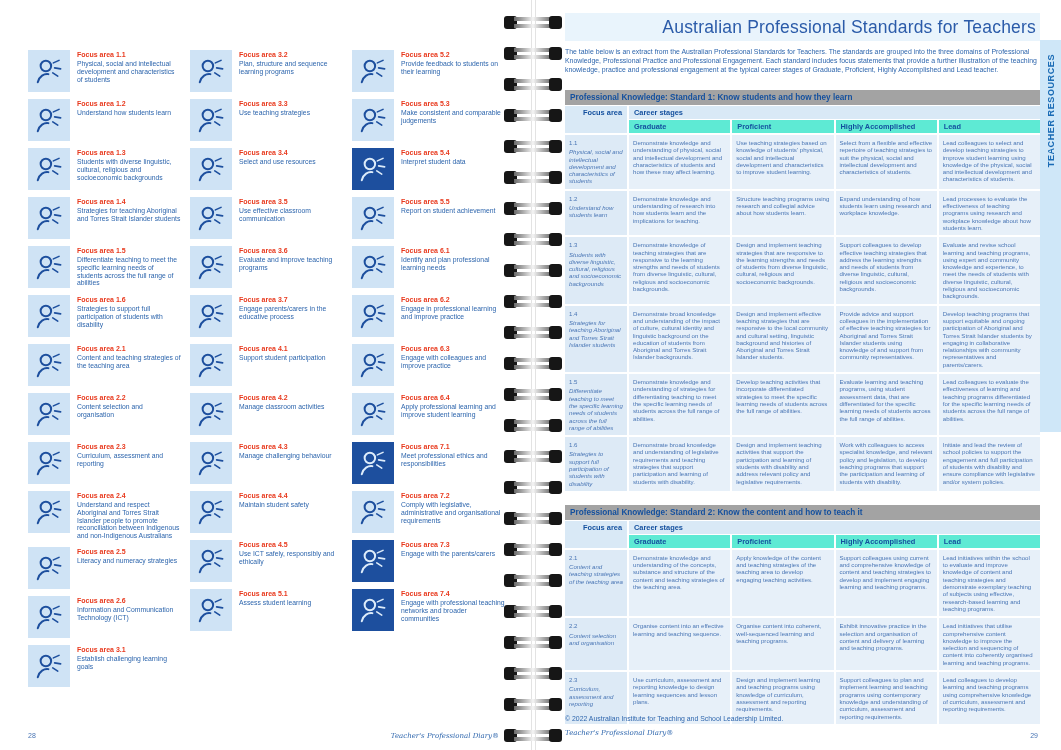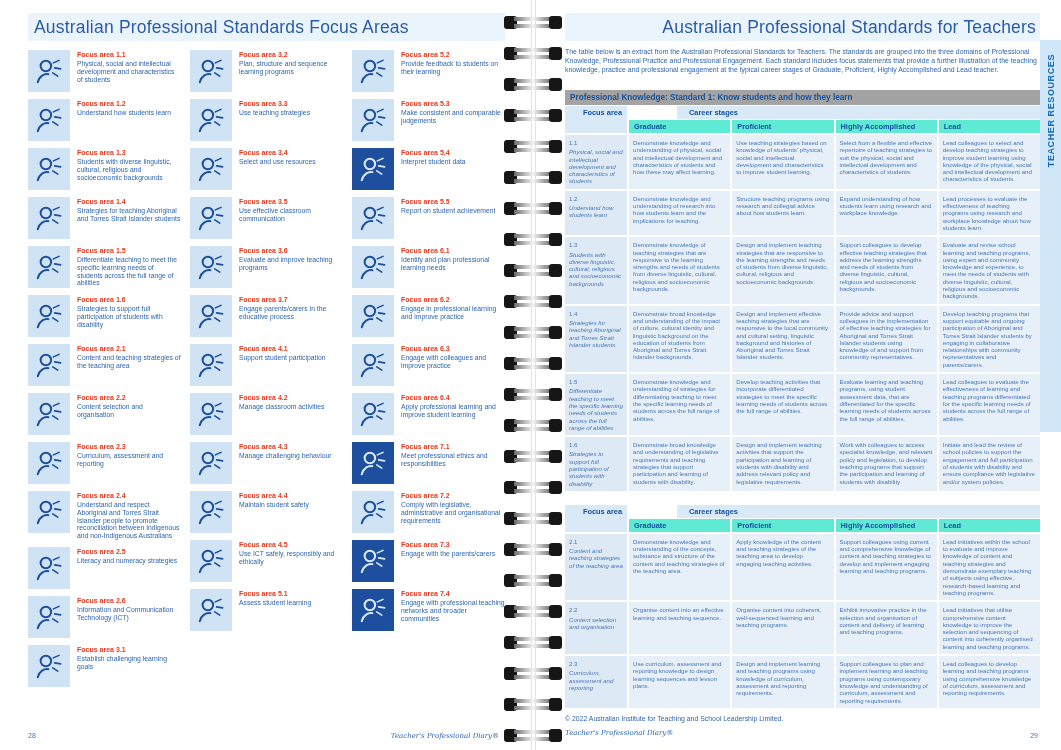--- a/index.html
+++ b/index.html
@@ -37,21 +37,21 @@
   
   .right-page{position:absolute;left:565px;top:0;width:475px;height:750px;}
   .right-title-band{position:absolute;left:0;top:13px;width:475px;height:28px;background:#e9f4fc;
               display:flex;align-items:center;justify-content:flex-end;padding:0 4px;box-sizing:border-box;}
   .intro{position:absolute;left:0;top:47px;width:475px;color:#2e66ad;font-size:6.9px;line-height:9.2px;}
   #tables-wrap{position:absolute;left:0;top:90px;width:475px;}
   .std-table{display:grid;grid-template-columns:62px 1fr 1fr 1fr 1fr;column-gap:2px;margin-bottom:14px;}
   .t-title{grid-column:1/-1;background:#a3a3a3;color:#14509e;font-weight:bold;font-size:8.2px;
            padding:3px 5px;margin-bottom:1px;}
   .t-focushead{background:#d9e9f6;color:#14509e;font-weight:bold;font-size:7.4px;padding:2px 5px;text-align:right;}
-  .t-careerhead{grid-column:2/-1;background:#d9e9f6;color:#14509e;font-weight:bold;font-size:7.4px;padding:2px 12px;margin-left:48px;}
+  .t-careerhead{grid-column:2/-1;background:#d9e9f6;color:#14509e;font-weight:bold;font-size:7.4px;padding:2px 5px;}
   .t-stagespacer{background:#d9e9f6;}
   .t-stagehead{background:#5eead4;color:#14509e;font-weight:bold;font-size:7.4px;padding:2px 5px;border-top:1px solid #fff;}
   .t-cell{background:#e7f0f9;color:#4a76b5;font-size:6.1px;line-height:7.3px;padding:4px 4px;
           border-top:2px solid #fff;}
   .t-cell.focus{background:#ddeaf6;}
   .f-id{margin-bottom:2px;}
   .f-name{font-style:italic;}
   .copyright{position:absolute;left:0;bottom:28px;font-size:6.9px;color:#2e66ad;}
 
   
@@ -64,23 +64,20 @@
   .side-tab{position:absolute;right:0;top:40px;width:21px;height:392px;background:#cfe7f8;}
   .side-tab span{display:block;margin:14px auto 0;writing-mode:vertical-rl;transform:rotate(180deg);
         color:#1a6bb5;font-weight:bold;font-size:9px;letter-spacing:.6px;}
 </style>
 </head>
 <body>
 
 <div class="stage">
 
   <div class="left-page">
-    <div class="title-band">
-      <span class="page-title">Australian Professional Standards Focus Areas</span>
-    </div>
     <div id="focus-grid">
         <div class="fa-col">
           <div class="fa-item">
             <div class="tile">
               <svg viewBox="0 0 24 24" fill="none" stroke="currentColor" stroke-width="1.6" stroke-linecap="round">
                 <circle cx="9.5" cy="8" r="4.2"></circle>
                 <path d="M3 21c1.2-5 5.2-7 8.5-6.5"></path>
                 <path d="M15.5 5.5l4.5-2M16.5 9.5l4.8.8M15 13.5l4 2.6" stroke-width="1.3"></path>
               </svg>
             </div>
@@ -726,20 +723,21 @@
           <div class="t-cell focus">
             <div class="f-id">1.6</div>
             <div class="f-name">Strategies to support full participation of students with disability</div>
           </div>
           <div class="t-cell">Demonstrate broad knowledge and understanding of legislative requirements and teaching strategies that support participation and learning of students with disability.</div>
           <div class="t-cell">Design and implement teaching activities that support the participation and learning of students with disability and address relevant policy and legislative requirements.</div>
           <div class="t-cell">Work with colleagues to access specialist knowledge, and relevant policy and legislation, to develop teaching programs that support the participation and learning of students with disability.</div>
           <div class="t-cell">Initiate and lead the review of school policies to support the engagement and full participation of students with disability and ensure compliance with legislative and/or system policies.</div>
         </section>
         <section class="std-table">
+          <div class="t-title">Professional Knowledge: Standard 2: Know the content and how to teach it</div>
           <div class="t-focushead">Focus area</div>
           <div class="t-careerhead">Career stages</div>
           <div class="t-stagespacer"></div>
           <div class="t-stagehead">Graduate</div>
           <div class="t-stagehead">Proficient</div>
           <div class="t-stagehead">Highly Accomplished</div>
           <div class="t-stagehead">Lead</div>
           <div class="t-cell focus">
             <div class="f-id">2.1</div>
             <div class="f-name">Content and teaching strategies of the teaching area</div>

